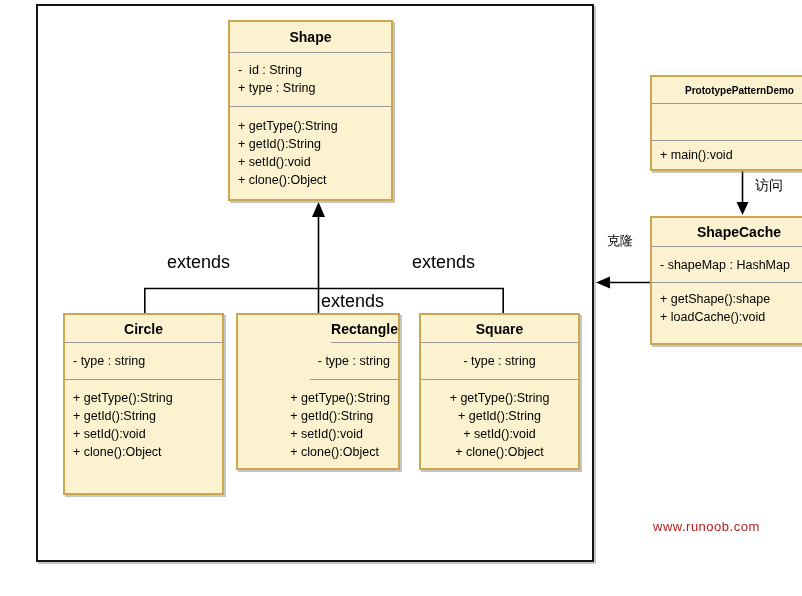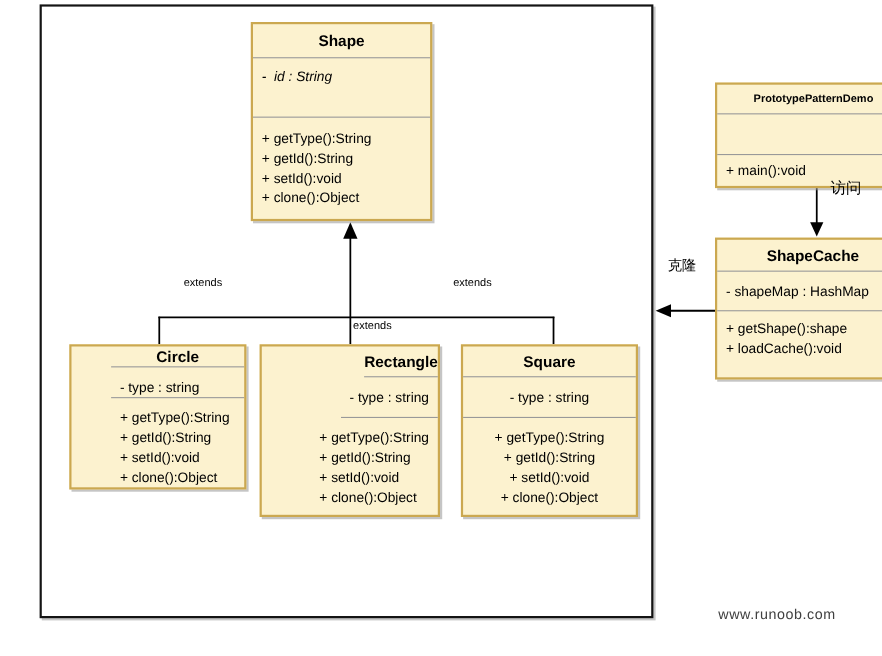--- a/index.html
+++ b/index.html
@@ -30,24 +30,24 @@
     font-weight:bold;font-size:14px;
     display:flex;align-items:center;justify-content:center;
   }
   .uml-section{
     box-sizing:border-box;border-bottom:1px solid #999999;
     padding:6px 8px 0 8px;font-size:12.5px;
   }
   .uml-section.last{border-bottom:none;flex:1;}
   .member{line-height:18px;white-space:pre;}
   
-  .edge-label{position:absolute;font-size:10px;z-index:4;background:transparent;}
+  .edge-label{position:absolute;font-size:18px;z-index:4;background:transparent;}
   .watermark{
-    position:absolute;left:621px;top:551px;z-index:4;
-    font-size:13px;color:#404040;letter-spacing:0.5px;
+    position:absolute;left:621px;top:519px;z-index:4;
+    font-size:13px;color:#b91c1c;letter-spacing:0.5px;
   }
 </style>
 </head>
 <body>
 
 <div class="canvas">
 
   <div class="boundary"></div>
 
   <svg class="connectors" width="802" height="596">
@@ -61,32 +61,33 @@
 
     <line x1="710.5" y1="171" x2="710.5" y2="205"></line>
     <polygon points="710.5,215 704.5,202 716.5,202"></polygon>
 
     <line x1="618" y1="282.5" x2="575" y2="282.5"></line>
     <polygon points="564,282.5 578,276.5 578,288.5"></polygon>
   </svg>
 
   <div class="uml-class" style="left:196px;top:20px;width:165px;height:181px;">
     <div class="uml-title" style="height:31px;">Shape</div>
-    <div class="uml-section" style="height:54px;padding-top:8px;font-style:italic;">
+    <div class="uml-section" style="height:54px;padding-top:8px;">
       <div class="member">-  id : String</div>
+      <div class="member">+ type : String</div>
     </div>
     <div class="uml-section last" style="padding-top:10px;">
       <div class="member">+ getType():String</div>
       <div class="member">+ getId():String</div>
       <div class="member">+ setId():void</div>
       <div class="member">+ clone():Object</div>
     </div>
   </div>
 
-  <div class="uml-class" style="left:31px;top:313px;width:161px;height:132px;padding-left:36px;">
+  <div class="uml-class" style="left:31px;top:313px;width:161px;height:182px;">
     <div class="uml-title" style="height:28px;">Circle</div>
     <div class="uml-section" style="height:37px;padding-top:9px;">
       <div class="member">- type : string</div>
     </div>
     <div class="uml-section last" style="padding-top:9px;">
       <div class="member">+ getType():String</div>
       <div class="member">+ getId():String</div>
       <div class="member">+ setId():void</div>
       <div class="member">+ clone():Object</div>
     </div>
@@ -133,18 +134,18 @@
     </div>
     <div class="uml-section last" style="padding-top:7px;">
       <div class="member">+ getShape():shape</div>
       <div class="member">+ loadCache():void</div>
     </div>
   </div>
 
   <div class="edge-label" style="left:135px;top:252px;">extends</div>
   <div class="edge-label" style="left:289px;top:291px;">extends</div>
   <div class="edge-label" style="left:380px;top:252px;">extends</div>
-  <div class="edge-label" style="left:723px;top:162px;font-size:14px;">访问</div>
+  <div class="edge-label" style="left:723px;top:177px;font-size:14px;">访问</div>
   <div class="edge-label" style="left:575px;top:232px;font-size:13px;">克隆</div>
 
   <div class="watermark">www.runoob.com</div>
 
 </div>
 
 </body></html>

